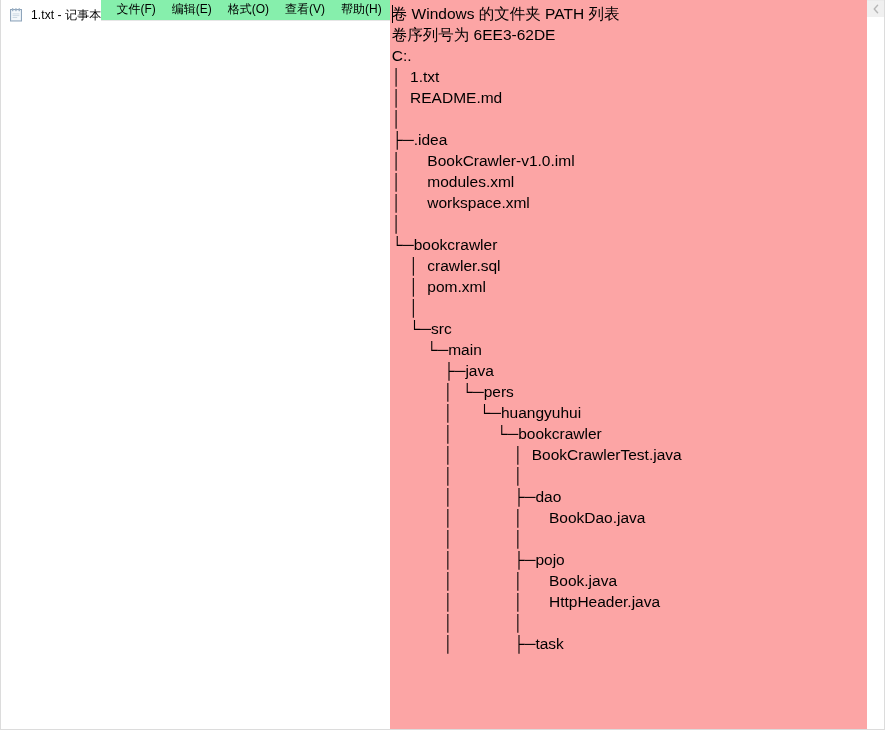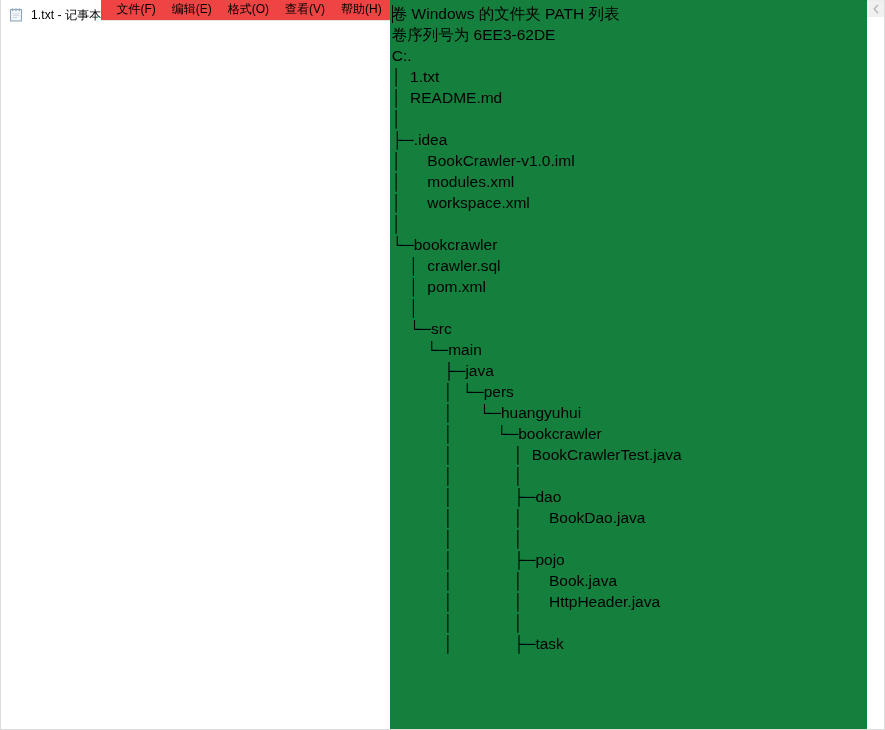--- a/index.html
+++ b/index.html
@@ -50,40 +50,40 @@
     font-size: 12px;
     color: #000000;
     letter-spacing: 0.1px;
     white-space: nowrap;
   }
 
   
   .menubar {
     height: 21px;
     min-height: 21px;
-    background: #ef4444;
+    background: #86efac;
     display: flex;
     align-items: flex-end;
     padding-left: 7px;
     box-sizing: border-box;
     border-bottom: 1px solid #e6e6e6;
   }
   .menu-item {
     font-size: 12px;
     color: #000000;
     padding: 1px 8px 2px 8px;
     white-space: nowrap;
     cursor: default;
   }
 
   
   .textarea-wrap {
     flex: 1 1 auto;
     position: relative;
-    background: #15803d;
+    background: #fca5a5;
     overflow: hidden;
   }
   .textarea {
     position: absolute;
     top: 0;
     left: 0;
     right: 0;
     bottom: 0;
     padding: 3px 0 0 2px;
     box-sizing: border-box;

